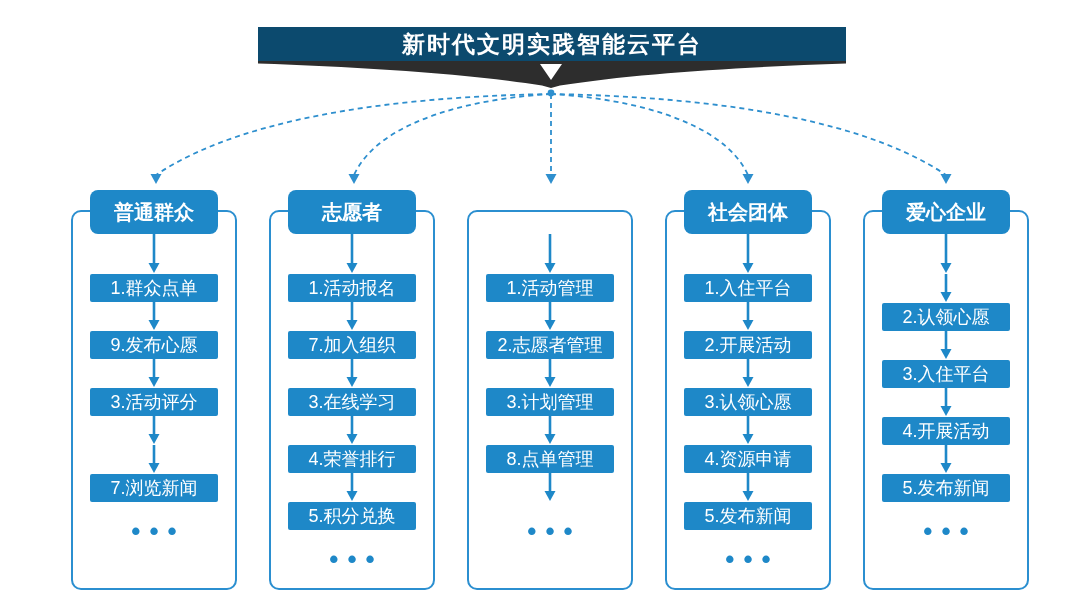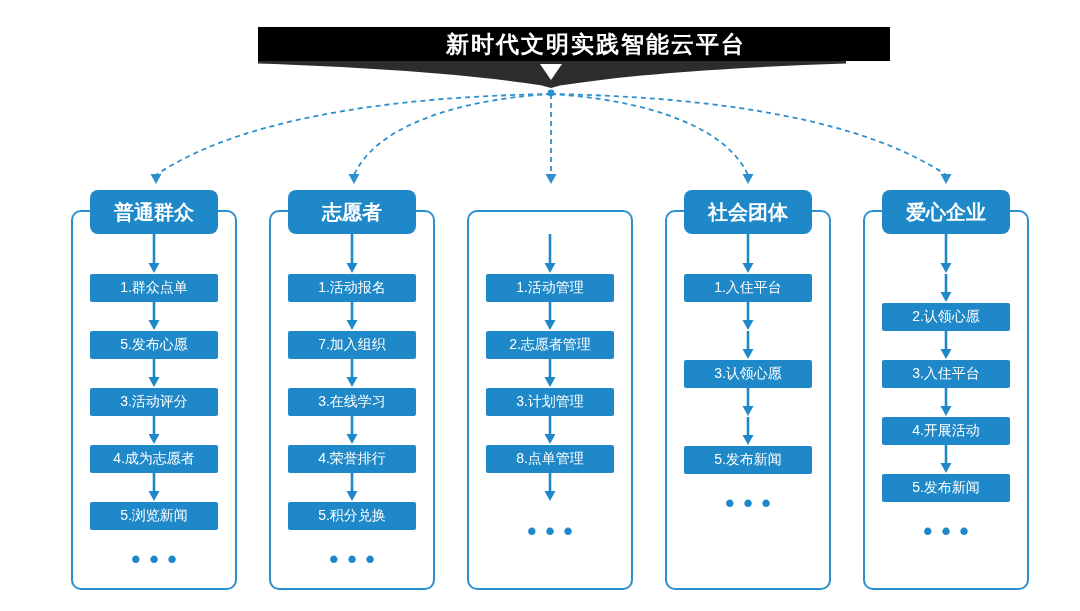--- a/index.html
+++ b/index.html
@@ -3,21 +3,21 @@
 <meta charset="utf-8">
 <style>
   html,body{margin:0;padding:0;background:#ffffff;}
   .canvas{
     position:relative;width:1080px;height:611px;background:#ffffff;overflow:hidden;
     font-family:"Liberation Sans","DejaVu Sans",sans-serif;
   }
   
   .title-bar{
     position:absolute;left:258px;top:27px;width:588px;height:34px;
-    background:#000000;display:flex;align-items:center;justify-content:center;z-index:3;padding-left:44px;
+    background:#0c4a6e;display:flex;align-items:center;justify-content:center;z-index:3;
   }
   .title-bar span{
     color:#ffffff;font-size:23px;font-weight:bold;letter-spacing:2px;white-space:nowrap;
   }
   
   .deco{position:absolute;left:0;top:0;z-index:1;pointer-events:none;}
   
   .column{
     position:absolute;top:210px;width:162px;height:376px;
     border:2px solid #2b8fd0;border-radius:10px;background:#ffffff;z-index:2;
@@ -28,21 +28,21 @@
     display:flex;align-items:center;justify-content:center;z-index:4;
   }
   .col-header span{color:#ffffff;font-size:20px;font-weight:bold;white-space:nowrap;}
   .col-body{
     position:relative;padding-top:22px;display:flex;flex-direction:column;align-items:center;
   }
   .step{
     width:128px;height:28px;background:#1e88c8;border-radius:2px;
     display:flex;align-items:center;justify-content:center;flex:none;
   }
-  .step span{color:#ffffff;font-size:14px;white-space:nowrap;}
+  .step span{color:#ffffff;font-size:18px;white-space:nowrap;}
   .arrow{flex:none;display:block;}
   .dots{
     margin-top:14px;color:#1e88c8;font-size:26px;font-weight:bold;
     letter-spacing:9px;line-height:30px;text-indent:9px;
   }
 </style>
 </head>
 <body>
 
 <div class="canvas">
@@ -86,42 +86,39 @@
           <polygon points="2.5,29 13.5,29 8,39" fill="#1e88c8"></polygon>
         </svg>
       <div class="step">
           <span>1.群众点单</span>
         </div>
       <svg class="arrow" width="16" height="29" viewBox="0 0 16 29">
           <line x1="8" y1="0" x2="8" y2="19" stroke="#1e88c8" stroke-width="2.6"></line>
           <polygon points="2.5,18 13.5,18 8,28" fill="#1e88c8"></polygon>
         </svg>
       <div class="step">
-          <span>5.发布心愿</span>
+          <span>9.发布心愿</span>
         </div>
       <svg class="arrow" width="16" height="29" viewBox="0 0 16 29">
           <line x1="8" y1="0" x2="8" y2="19" stroke="#1e88c8" stroke-width="2.6"></line>
           <polygon points="2.5,18 13.5,18 8,28" fill="#1e88c8"></polygon>
         </svg>
       <div class="step">
           <span>3.活动评分</span>
         </div>
       <svg class="arrow" width="16" height="29" viewBox="0 0 16 29">
           <line x1="8" y1="0" x2="8" y2="19" stroke="#1e88c8" stroke-width="2.6"></line>
           <polygon points="2.5,18 13.5,18 8,28" fill="#1e88c8"></polygon>
         </svg>
-      <div class="step">
-          <span>4.成为志愿者</span>
-        </div>
-      <svg class="arrow" width="16" height="29" viewBox="0 0 16 29">
-          <line x1="8" y1="0" x2="8" y2="19" stroke="#1e88c8" stroke-width="2.6"></line>
-          <polygon points="2.5,18 13.5,18 8,28" fill="#1e88c8"></polygon>
-        </svg>
-      <div class="step">
-          <span>5.浏览新闻</span>
+      <svg class="arrow" width="16" height="29" viewBox="0 0 16 29">
+          <line x1="8" y1="0" x2="8" y2="19" stroke="#1e88c8" stroke-width="2.6"></line>
+          <polygon points="2.5,18 13.5,18 8,28" fill="#1e88c8"></polygon>
+        </svg>
+      <div class="step">
+          <span>7.浏览新闻</span>
         </div>
       <div class="dots">•••</div>
     </div>
   </div>
 
   <div class="column" style="left:269px">
     <div class="col-header">
       <span>志愿者</span>
     </div>
     <div class="col-body">
@@ -211,31 +208,37 @@
           <line x1="8" y1="0" x2="8" y2="30" stroke="#1e88c8" stroke-width="2.6"></line>
           <polygon points="2.5,29 13.5,29 8,39" fill="#1e88c8"></polygon>
         </svg>
       <div class="step">
           <span>1.入住平台</span>
         </div>
       <svg class="arrow" width="16" height="29" viewBox="0 0 16 29">
           <line x1="8" y1="0" x2="8" y2="19" stroke="#1e88c8" stroke-width="2.6"></line>
           <polygon points="2.5,18 13.5,18 8,28" fill="#1e88c8"></polygon>
         </svg>
+      <div class="step">
+          <span>2.开展活动</span>
+        </div>
       <svg class="arrow" width="16" height="29" viewBox="0 0 16 29">
           <line x1="8" y1="0" x2="8" y2="19" stroke="#1e88c8" stroke-width="2.6"></line>
           <polygon points="2.5,18 13.5,18 8,28" fill="#1e88c8"></polygon>
         </svg>
       <div class="step">
           <span>3.认领心愿</span>
         </div>
       <svg class="arrow" width="16" height="29" viewBox="0 0 16 29">
           <line x1="8" y1="0" x2="8" y2="19" stroke="#1e88c8" stroke-width="2.6"></line>
           <polygon points="2.5,18 13.5,18 8,28" fill="#1e88c8"></polygon>
         </svg>
+      <div class="step">
+          <span>4.资源申请</span>
+        </div>
       <svg class="arrow" width="16" height="29" viewBox="0 0 16 29">
           <line x1="8" y1="0" x2="8" y2="19" stroke="#1e88c8" stroke-width="2.6"></line>
           <polygon points="2.5,18 13.5,18 8,28" fill="#1e88c8"></polygon>
         </svg>
       <div class="step">
           <span>5.发布新闻</span>
         </div>
       <div class="dots">•••</div>
     </div>
   </div>

